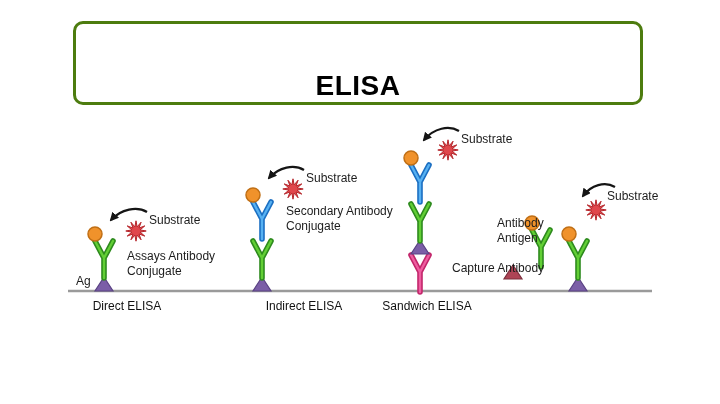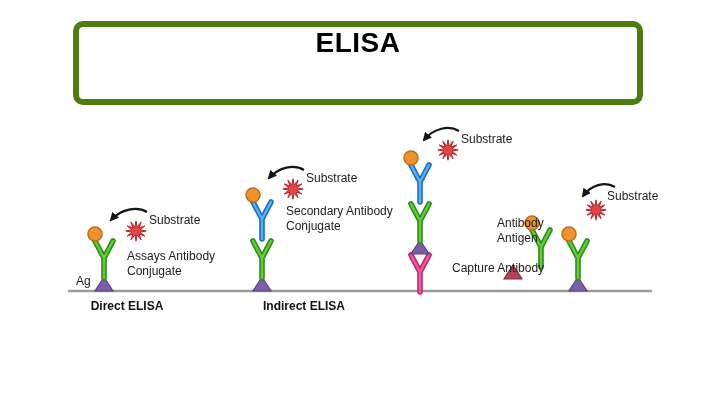--- a/index.html
+++ b/index.html
@@ -1,38 +1,38 @@
 <!DOCTYPE html>
 <html><head>
 <meta charset="utf-8">
 <style>
   html,body{margin:0;padding:0;background:#fff;}
   body{font-family:"Liberation Sans",sans-serif;}
   .canvas{position:relative;width:720px;height:404px;background:#fff;overflow:hidden;}
 
   .title-box{position:absolute;left:73px;top:21px;width:570px;height:84px;background:#fff;
-    border:6px solid #4d7c0f;border-radius:10px;display:flex;flex-direction:column;
-    align-items:center;justify-content:space-between;gap:3px;box-sizing:border-box;}
+    border:3px solid #4d7c0f;border-radius:10px;display:flex;flex-direction:column;
+    align-items:center;justify-content:flex-end;gap:3px;box-sizing:border-box;}
   .title{font-size:28px;font-weight:bold;color:#000;letter-spacing:.5px;}
   .subtitle{font-size:23px;font-weight:bold;color:#0d0d0d;}
 
   svg.diagram{position:absolute;left:0;top:0;}
   .baseline{stroke:#9a9a9a;stroke-width:2.4;}
   .antigen{fill:#7b5ea7;stroke:#5a4284;stroke-width:1.2;}
   .inhibitor{fill:#ae4455;stroke:#7c2e3c;stroke-width:1.2;}
   .enzyme{fill:#f0922b;stroke:#c06f15;stroke-width:1.5;}
   .substrate{fill:#e0474c;stroke:#b5262b;stroke-width:1;}
   .rxn{fill:none;stroke:#151515;stroke-width:2.2;}
   .green{--u:#2e8b1e;--o:#62cf35;}
   .blue{--u:#1b6fc2;--o:#57b1f2;}
   .pinkab{--u:#c2266b;--o:#ef5da0;}
 
   .lbl{position:absolute;font-size:12px;color:#1c1c1c;line-height:1.25;white-space:pre-line;}
   .assay-name{position:absolute;top:299px;transform:translateX(-50%);font-size:12px;
-    font-weight:bold;color:#111;white-space:nowrap;}
+    font-weight:normal;color:#111;white-space:nowrap;}
 </style>
 </head>
 <body>
 
 <div class="canvas">
 
   <div class="title-box">
     <div class="title">ELISA</div>
   </div>
 
@@ -100,14 +100,15 @@
 
   <div class="lbl" style="left:461px;top:132px">Substrate</div>
   <div class="lbl" style="left:452px;top:261px">Capture Antibody</div>
 
   <div class="lbl" style="left:497px;top:216px">Antibody
 Antigen</div>
   <div class="lbl" style="left:607px;top:189px">Substrate</div>
 
   <div class="assay-name" style="left:127px">Direct ELISA</div>
   <div class="assay-name" style="left:304px">Indirect ELISA</div>
+  <div class="assay-name" style="left:427px">Sandwich ELISA</div>
 
 </div>
 
 </body></html>

